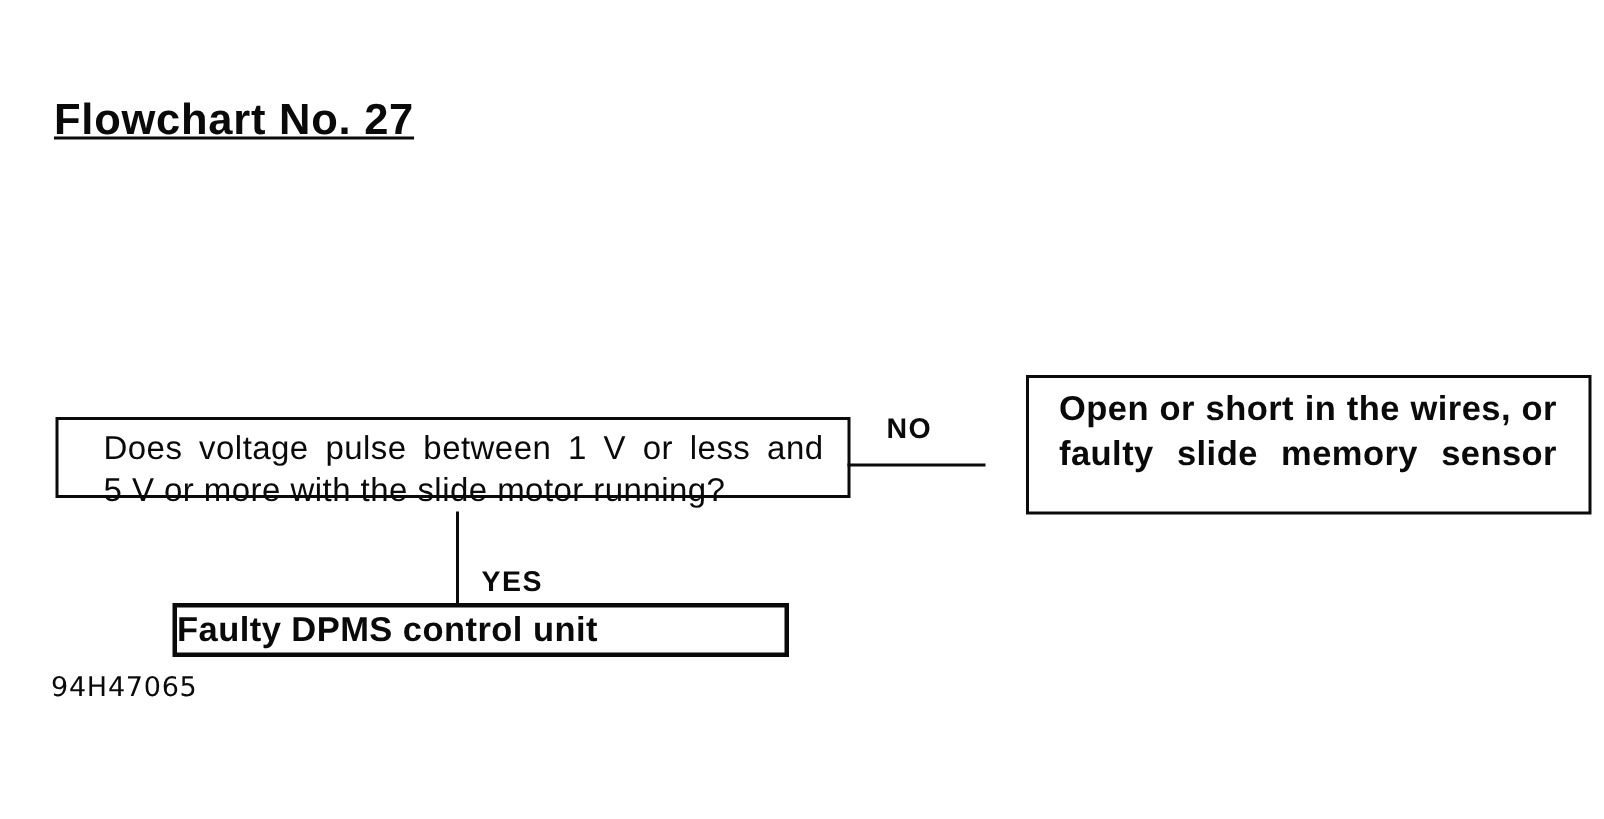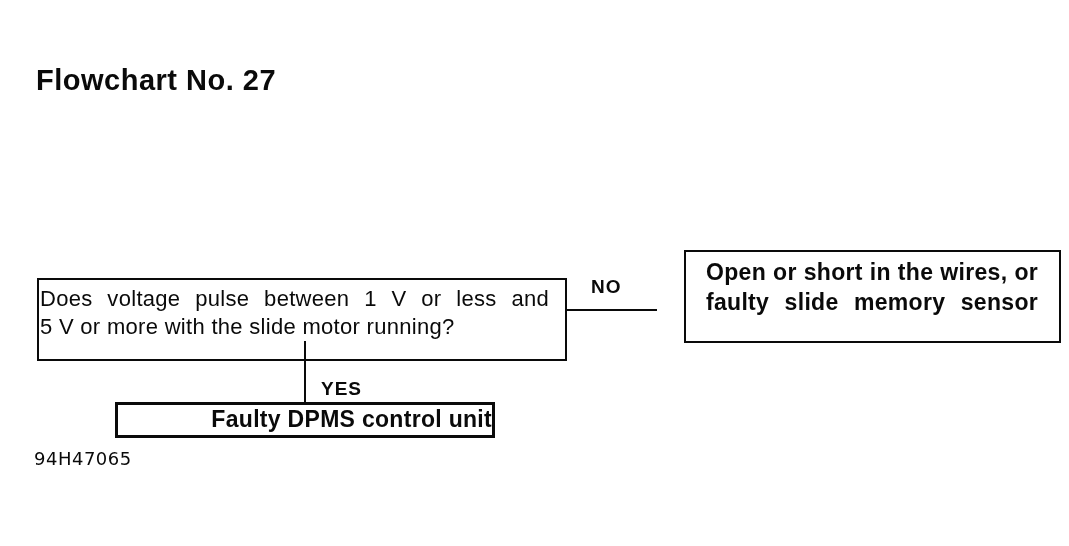--- a/index.html
+++ b/index.html
@@ -16,40 +16,41 @@
     color: #0a0a0a;
     overflow: hidden;
   }
   .title {
     position: absolute;
     left: 36px;
     top: 64px;
     font-size: 29px;
     font-weight: bold;
     letter-spacing: 0.5px;
+    text-decoration: underline;
   }
   .box {
     position: absolute;
     box-sizing: border-box;
     border: 2px solid #0a0a0a;
     background: #ffffff;
   }
   .step-box {
     left: 37px;
     top: 126px;
     width: 530px;
     height: 154px;
     padding: 7px 16px 0 17px;
   }
   .question-box {
     left: 37px;
     top: 278px;
     width: 530px;
-    height: 83px;
-    padding: 5px 16px 0 1px;
+    height: 54px;
+    padding: 5px 16px 0 30px;
   }
   .body-line {
     font-size: 22px;
     line-height: 28px;
     letter-spacing: 0.3px;
     white-space: normal;
   }
   .jline {
     text-align: justify;
     text-align-last: justify;
@@ -63,24 +64,24 @@
   }
   .bold-line {
     font-size: 23px;
     font-weight: bold;
     line-height: 30px;
     letter-spacing: 0.3px;
   }
   .yes-result-box {
     left: 115px;
     top: 402px;
-    width: 380px;
+    width: 411px;
     height: 36px;
     border-width: 3px;
-    text-align: right;
+    text-align: left;
   }
   .yes-result-text {
     font-size: 23px;
     font-weight: bold;
     line-height: 29px;
     letter-spacing: 0.3px;
   }
   .connector {
     position: absolute;
     background: #0a0a0a;

